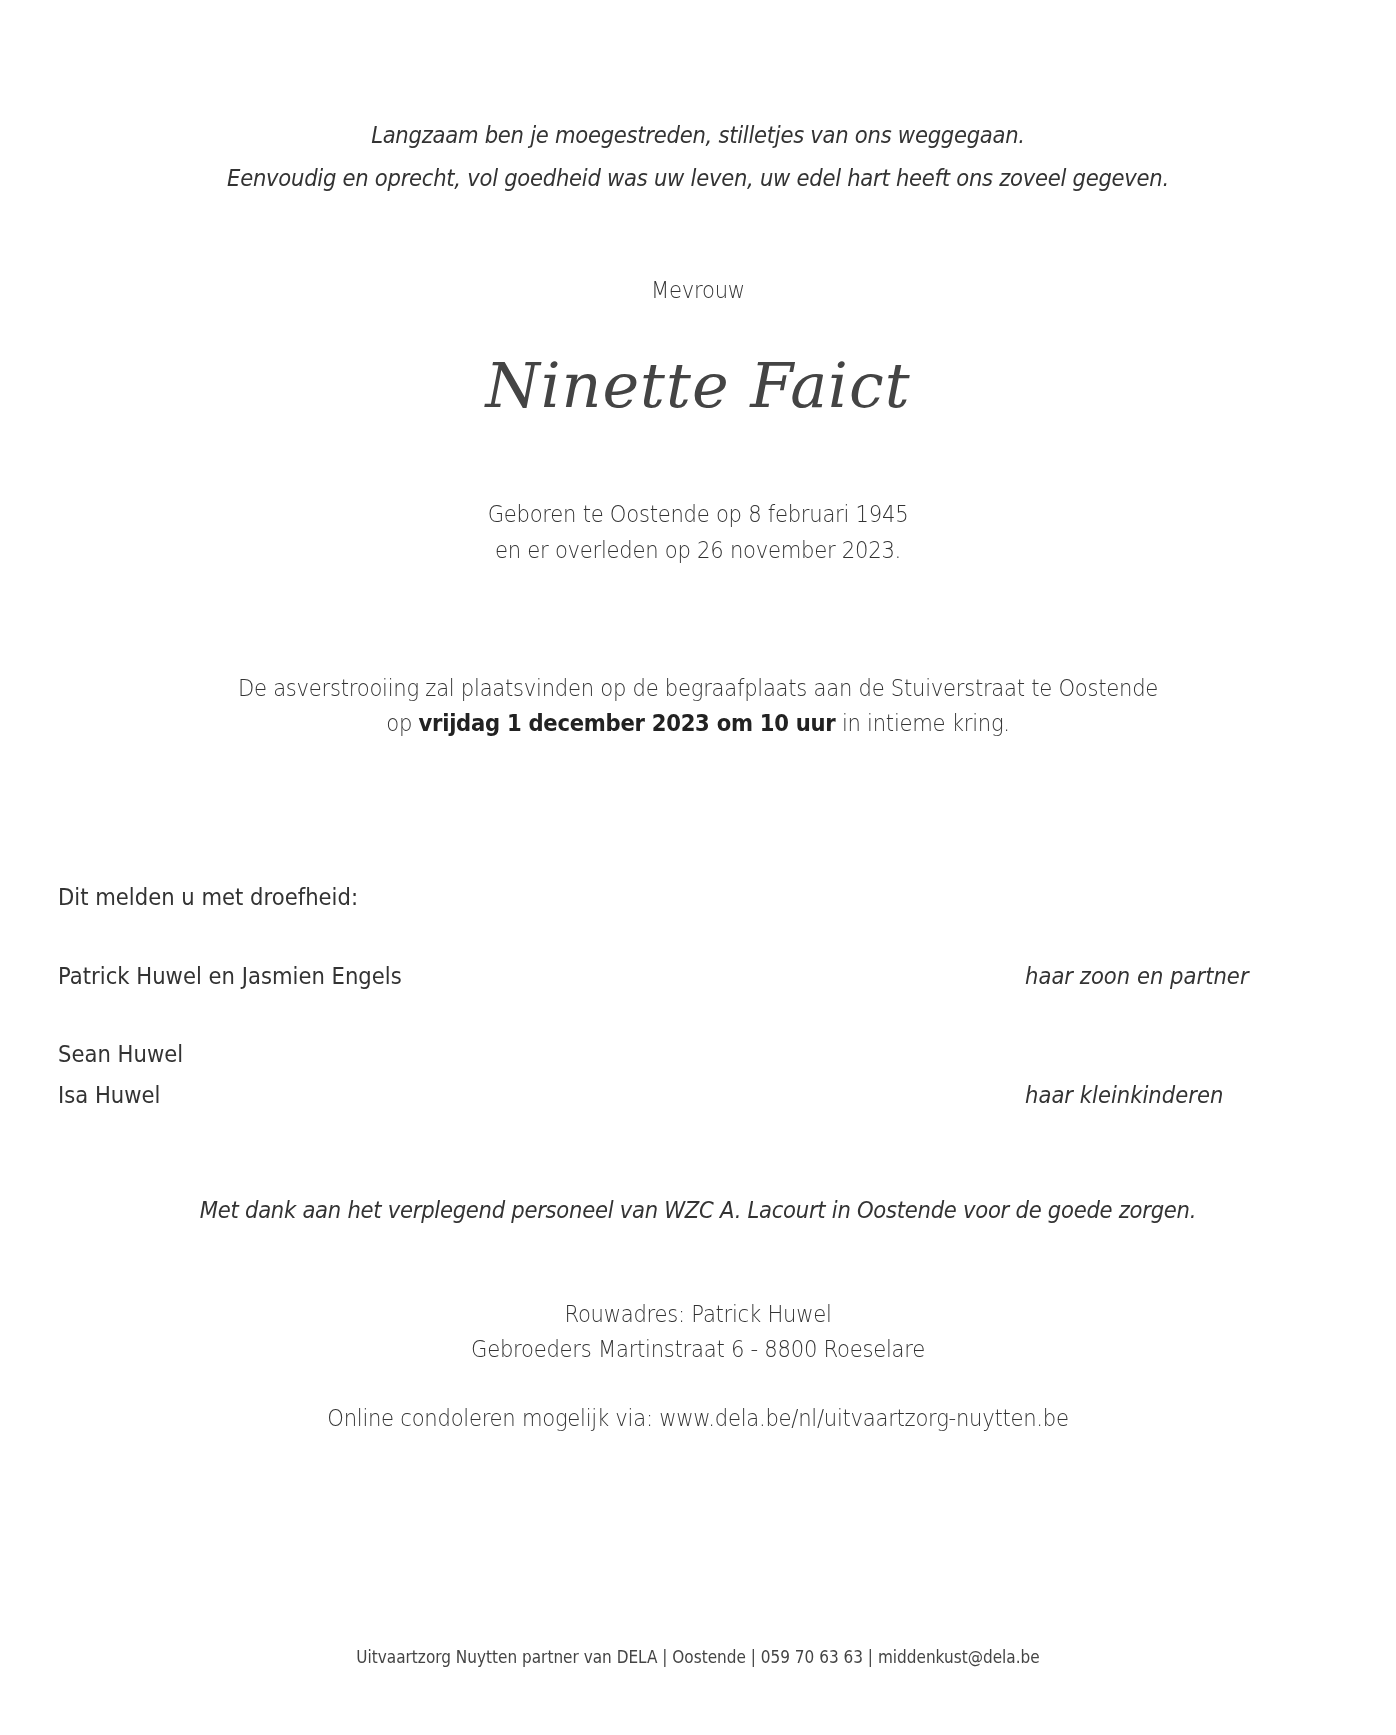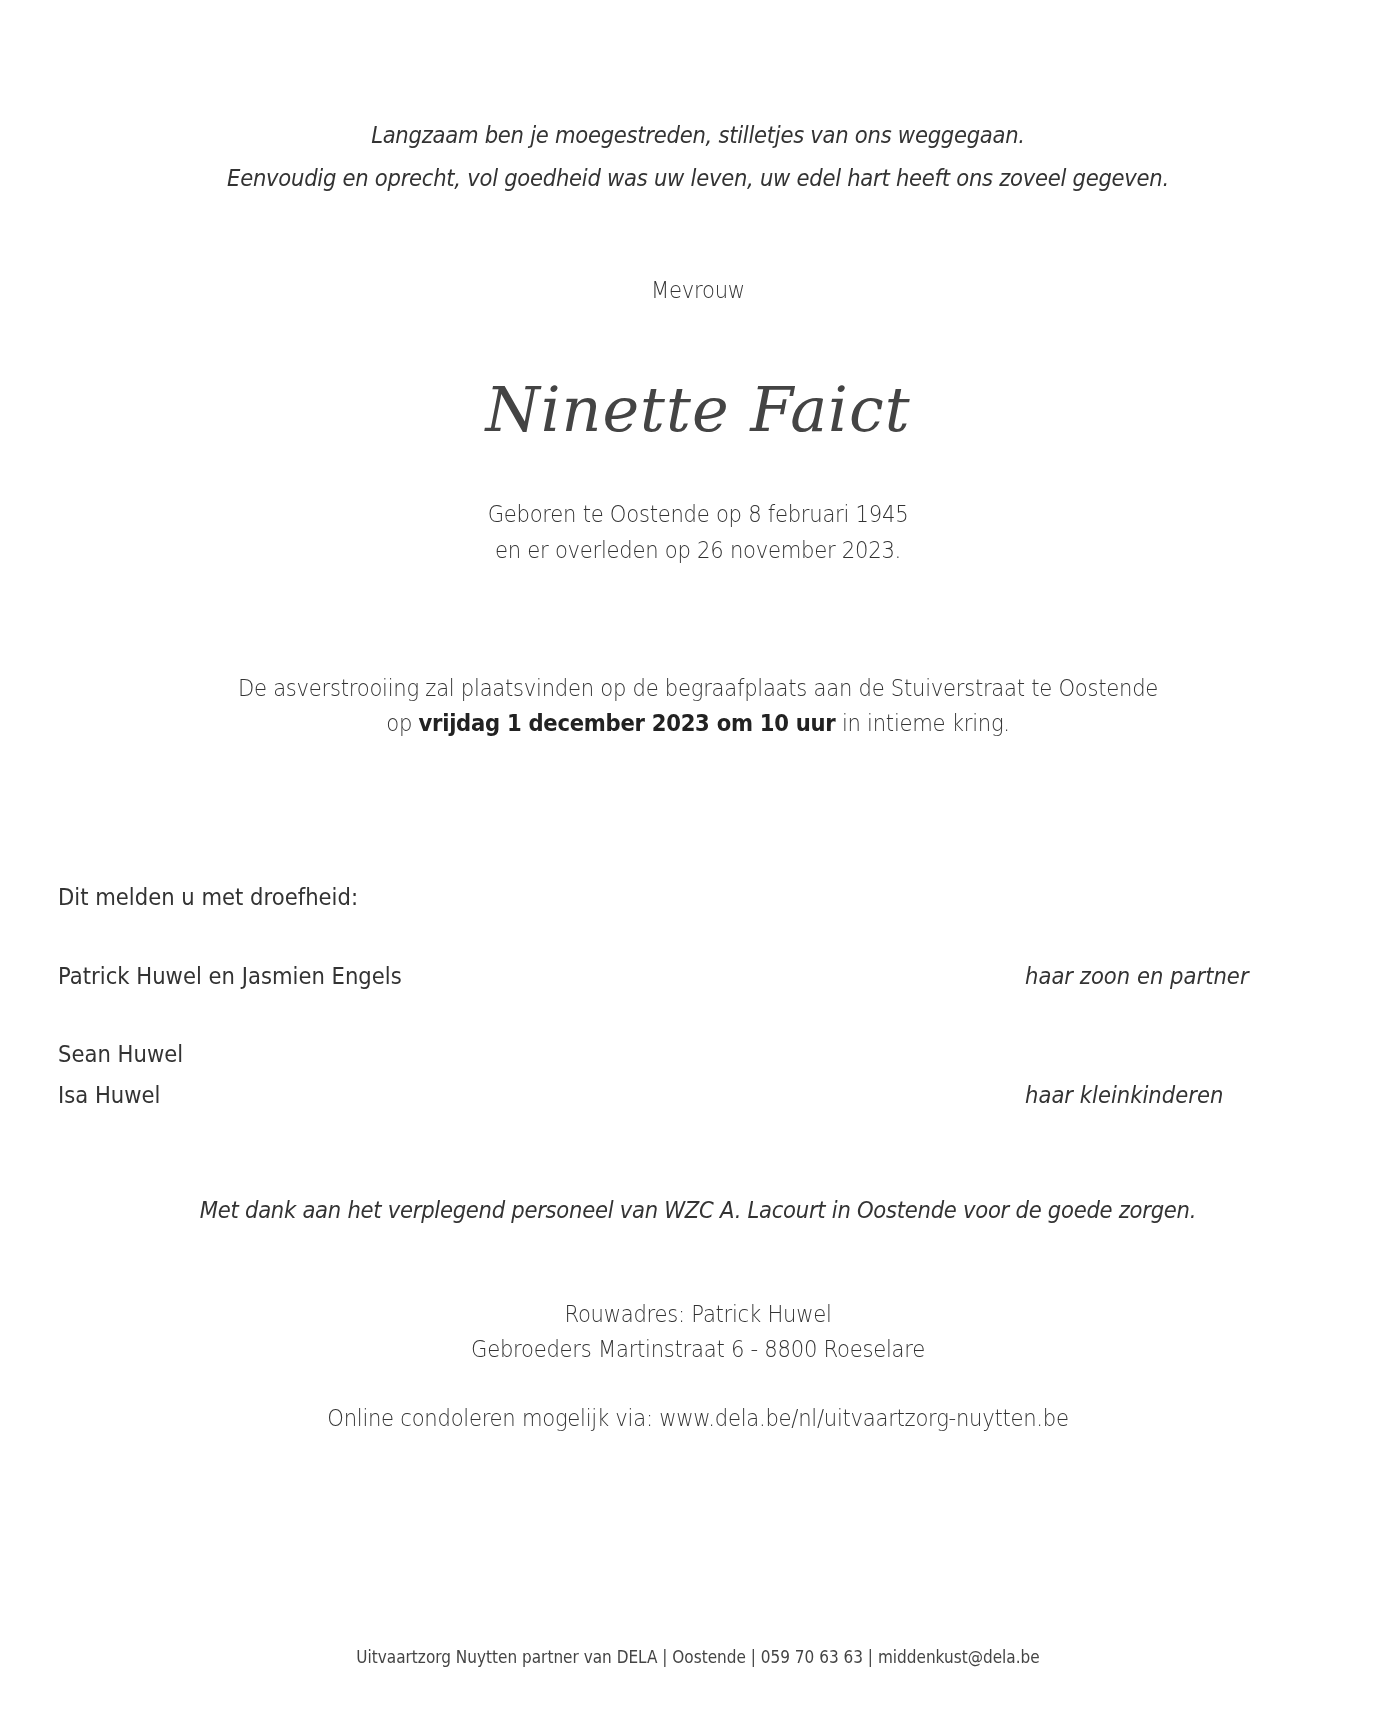--- a/index.html
+++ b/index.html
@@ -15,21 +15,21 @@
   .foot { font-size:17px; color:#444; transform:scaleX(0.9); transform-origin:center; }
 </style>
 </head>
 <body>
 
 <div class="c t ital" style="top:122px;">Langzaam ben je moegestreden, stilletjes van ons weggegaan.</div>
 <div class="c t ital" style="top:165px;">Eenvoudig en oprecht, vol goedheid was uw leven, uw edel hart heeft ons zoveel gegeven.</div>
 
 <div class="c t" style="top:277px;">Mevrouw</div>
 
-<div class="c name" style="top:373px;">Ninette Faict</div>
+<div class="c name" style="top:349px;">Ninette Faict</div>
 
 <div class="c t" style="top:501px;">Geboren te Oostende op 8 februari 1945</div>
 <div class="c t" style="top:537px;">en er overleden op 26 november 2023.</div>
 
 <div class="c t" style="top:675px;">De asverstrooiing zal plaatsvinden op de begraafplaats aan de Stuiverstraat te Oostende</div>
 <div class="c t" style="top:710px;"><span>op </span><b>vrijdag 1 december 2023 om 10 uur</b><span> in intieme kring.</span></div>
 
 <div class="l" style="top:884px;">Dit melden u met droefheid:</div>
 
 <div class="l" style="top:963px;">Patrick Huwel en Jasmien Engels</div>

